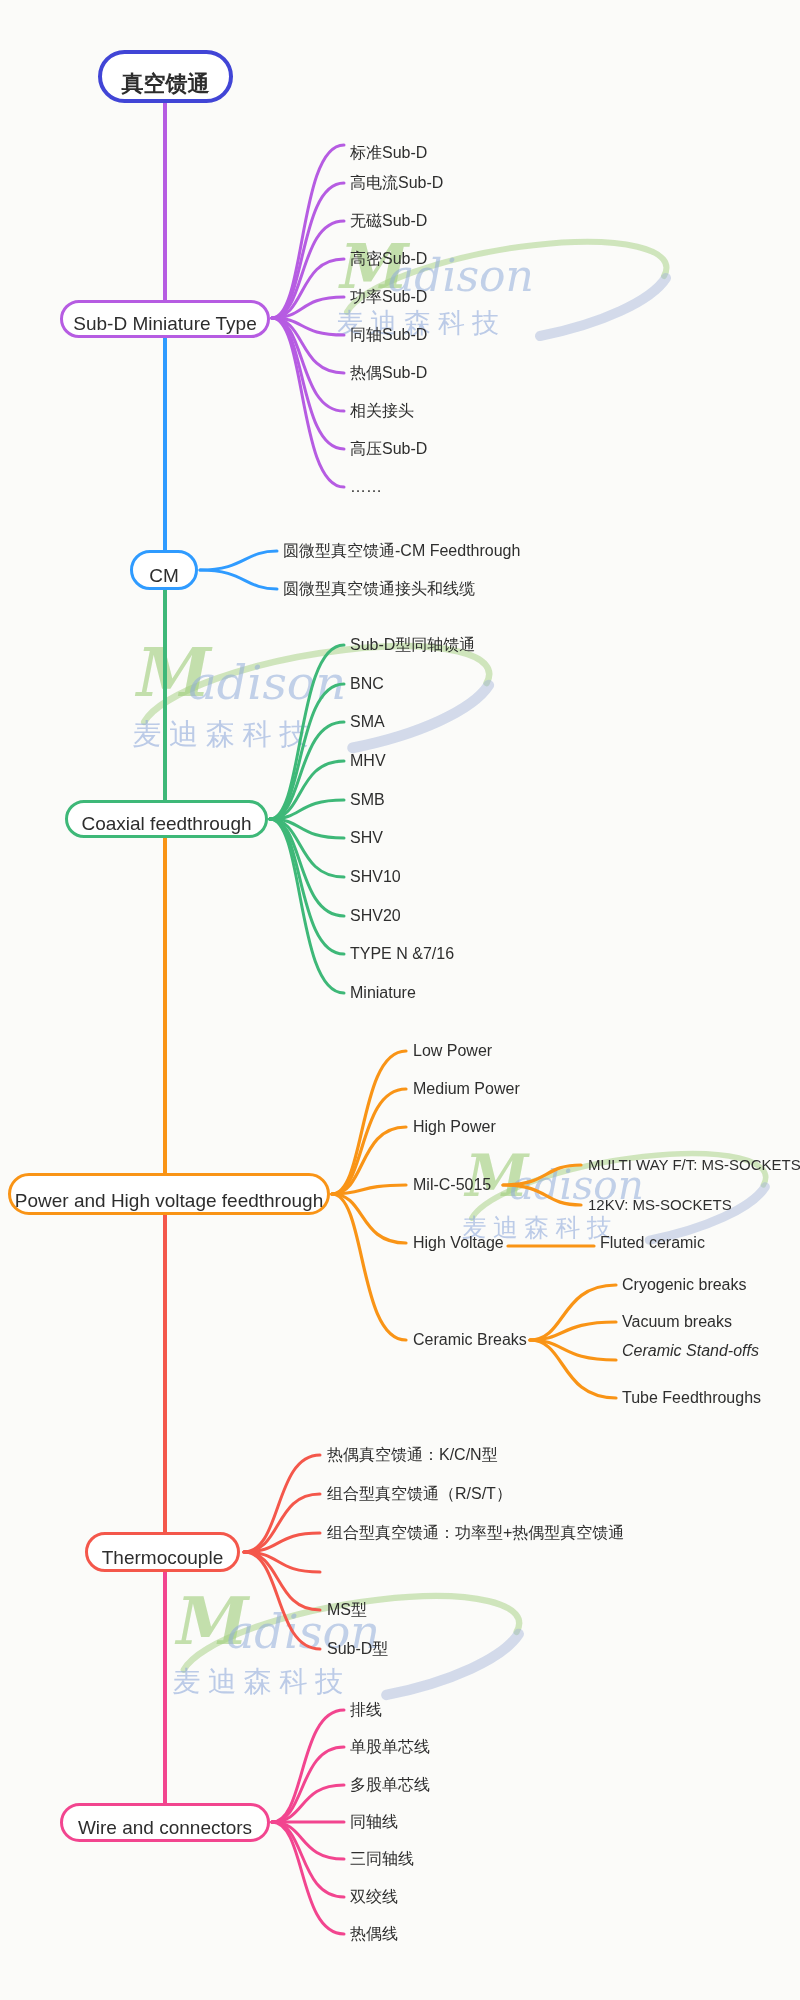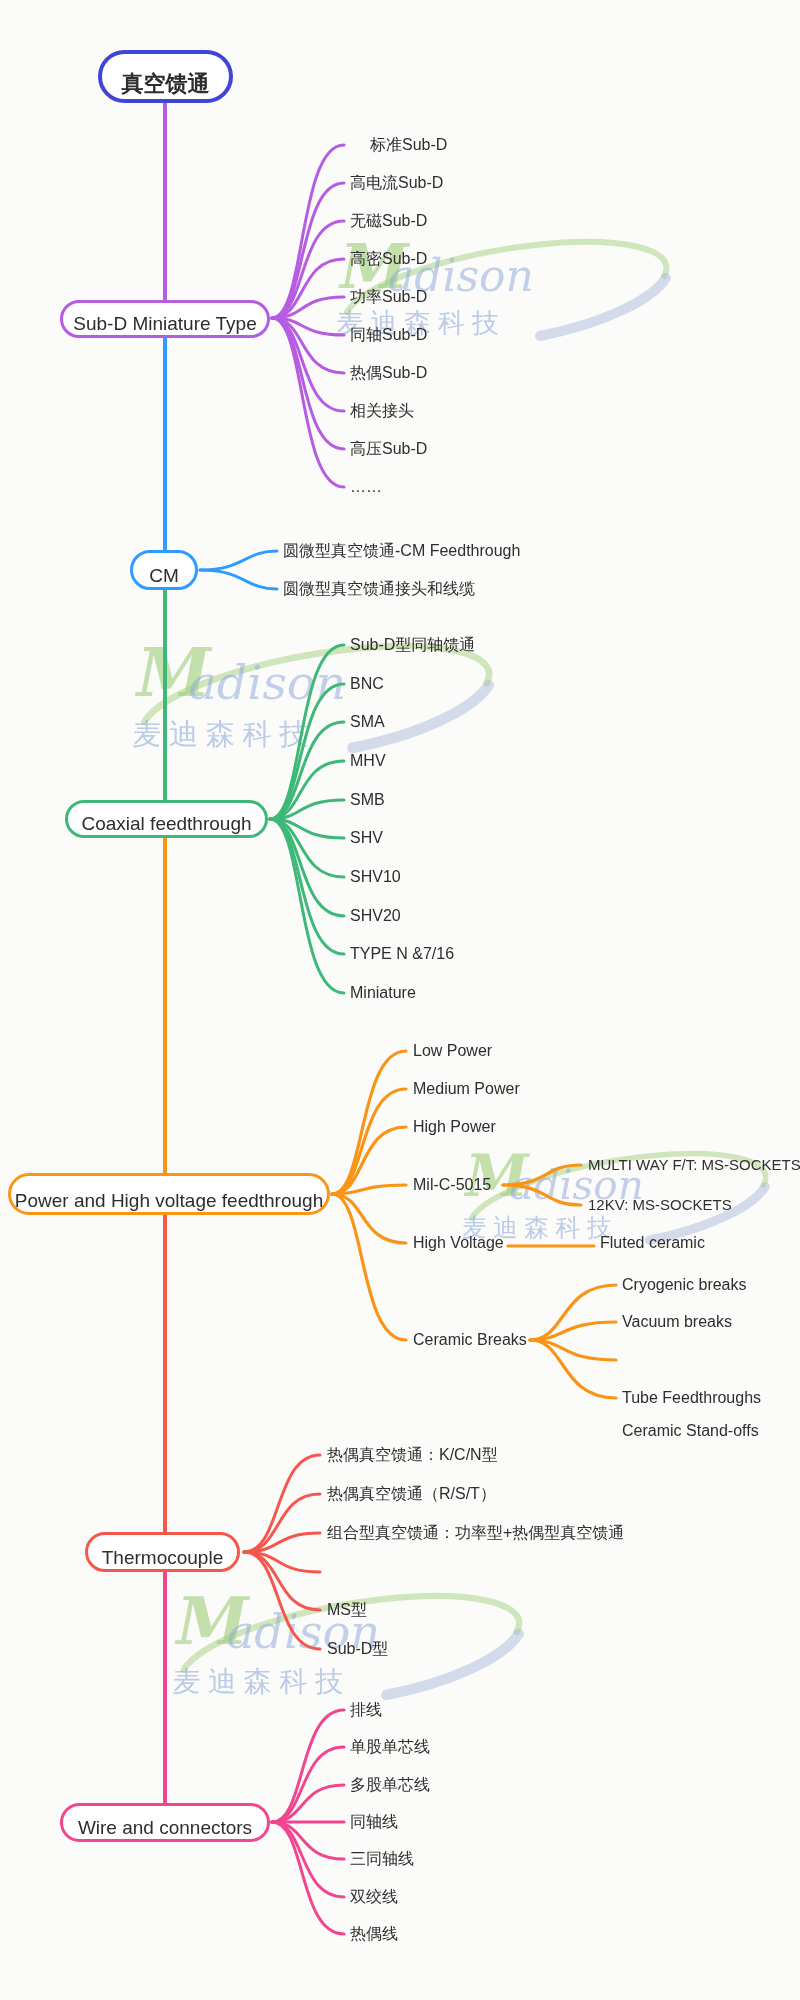--- a/index.html
+++ b/index.html
@@ -165,21 +165,21 @@
     </div>
 
   <div class="node node-branch" style="left:85px;top:1532px;width:155px;height:40px;border:3px solid #f4574b;">
       <span>Thermocouple</span>
     </div>
 
   <div class="node node-branch" style="left:60px;top:1803px;width:210px;height:39px;border:3px solid #f2458f;">
       <span>Wire and connectors</span>
     </div>
 
-  <div class="lbl" style="left:350px;top:134px;margin-left:20px;">标准Sub-D</div>
+  <div class="lbl" style="left:350px;top:142px;">标准Sub-D</div>
   <div class="lbl" style="left:350px;top:172px;">高电流Sub-D</div>
   <div class="lbl" style="left:350px;top:210px;">无磁Sub-D</div>
   <div class="lbl" style="left:350px;top:248px;">高密Sub-D</div>
   <div class="lbl" style="left:350px;top:286px;">功率Sub-D</div>
   <div class="lbl" style="left:350px;top:324px;">同轴Sub-D</div>
   <div class="lbl" style="left:350px;top:362px;">热偶Sub-D</div>
   <div class="lbl" style="left:350px;top:400px;">相关接头</div>
   <div class="lbl" style="left:350px;top:438px;">高压Sub-D</div>
   <div class="lbl" style="left:350px;top:476px;">……</div>
 
@@ -201,25 +201,25 @@
   <div class="lbl" style="left:413px;top:1078px;">Medium Power</div>
   <div class="lbl" style="left:413px;top:1116px;">High Power</div>
   <div class="lbl" style="left:413px;top:1174px;">Mil-C-5015</div>
   <div class="lbl lbl-sm" style="left:588px;top:1155px;">MULTI WAY F/T: MS-SOCKETS</div>
   <div class="lbl lbl-sm" style="left:588px;top:1195px;">12KV: MS-SOCKETS</div>
   <div class="lbl" style="left:413px;top:1232px;">High Voltage</div>
   <div class="lbl" style="left:600px;top:1232px;">Fluted ceramic</div>
   <div class="lbl" style="left:413px;top:1329px;">Ceramic Breaks</div>
   <div class="lbl" style="left:622px;top:1274px;">Cryogenic breaks</div>
   <div class="lbl" style="left:622px;top:1311px;">Vacuum breaks</div>
-  <div class="lbl" style="left:622px;top:1420px;">Ceramic Stand-offs</div>
+  <div class="lbl" style="left:622px;top:1340px;font-style:italic;">Ceramic Stand-offs</div>
   <div class="lbl" style="left:622px;top:1387px;">Tube Feedthroughs</div>
 
   <div class="lbl" style="left:327px;top:1444px;">热偶真空馈通：K/C/N型</div>
-  <div class="lbl" style="left:327px;top:1483px;">热偶真空馈通（R/S/T）</div>
+  <div class="lbl" style="left:327px;top:1483px;">组合型真空馈通（R/S/T）</div>
   <div class="lbl" style="left:327px;top:1522px;">组合型真空馈通：功率型+热偶型真空馈通</div>
   <div class="lbl" style="left:327px;top:1599px;">MS型</div>
   <div class="lbl" style="left:327px;top:1638px;">Sub-D型</div>
 
   <div class="lbl" style="left:350px;top:1699px;">排线</div>
   <div class="lbl" style="left:350px;top:1736px;">单股单芯线</div>
   <div class="lbl" style="left:350px;top:1774px;">多股单芯线</div>
   <div class="lbl" style="left:350px;top:1811px;">同轴线</div>
   <div class="lbl" style="left:350px;top:1848px;">三同轴线</div>
   <div class="lbl" style="left:350px;top:1886px;">双绞线</div>

